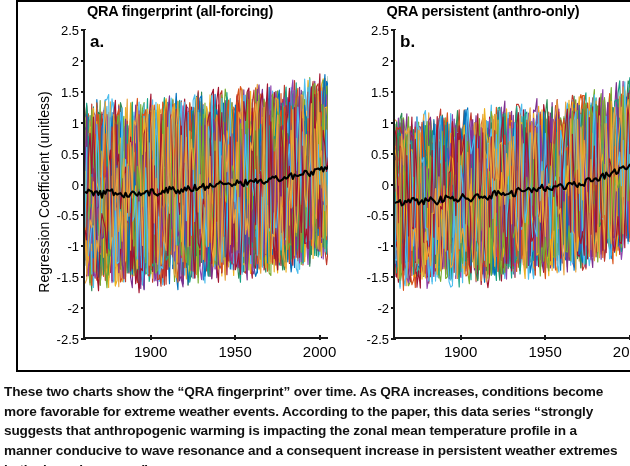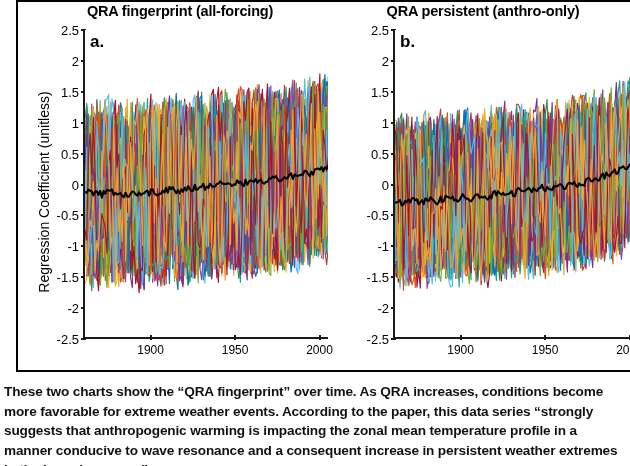--- a/index.html
+++ b/index.html
@@ -139,21 +139,21 @@
     position: absolute;
     top: 339px;
     height: 24px;
   }
   .panel-a .xlabels { left: 65px; width: 245px; }
   .panel-b .xlabels { left: 59px; width: 245px; }
 
   .xtick-label {
     position: absolute;
     top: 2px;
-    font-size: 12px;
+    font-size: 15px;
     color: #000;
     transform: translateX(-50%);
     white-space: nowrap;
   }
   .xtick-mark {
     position: absolute;
     top: -6px;
     width: 2px;
     height: 5px;
     background: #1a1a1a;

